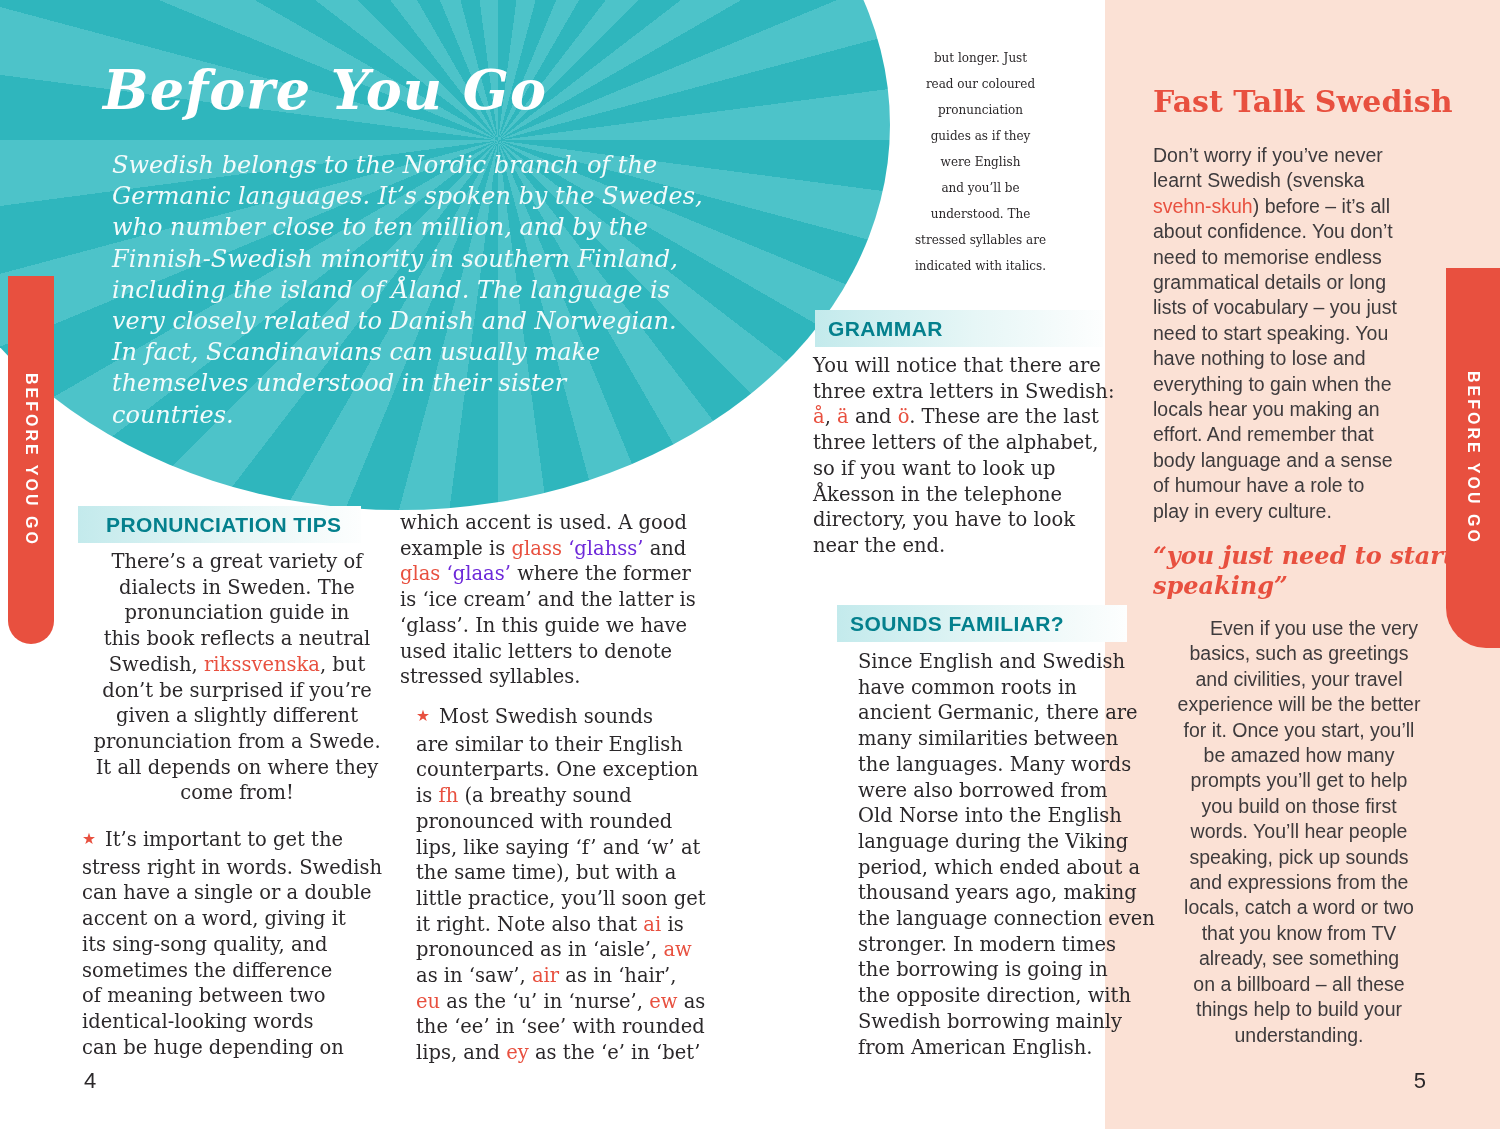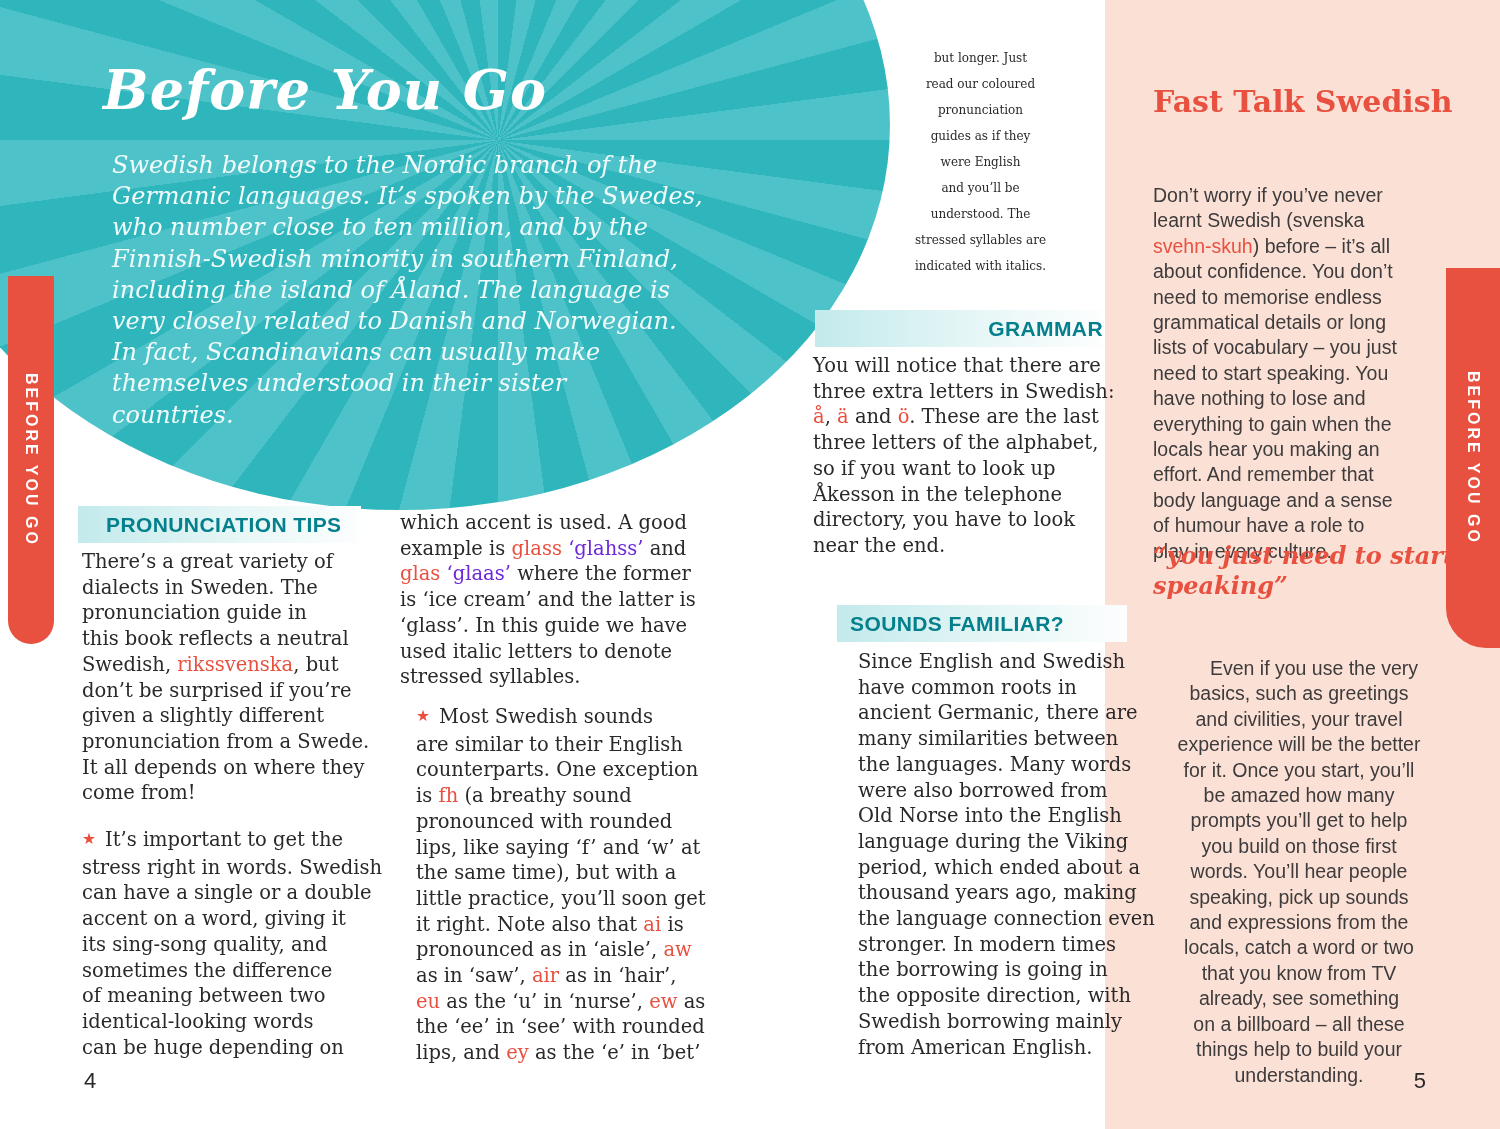--- a/index.html
+++ b/index.html
@@ -31,33 +31,33 @@
   
   .serif-body{color:#2b282a;font-size:19.5px;line-height:25.7px;white-space:pre;z-index:2;}
   #top-note{left:858px;top:33px;width:245px;text-align:center;font-size:12px;line-height:26px;margin-top:12px;}
 
   
   .hbar{height:37px;z-index:2;display:flex;align-items:center;
     background:linear-gradient(90deg,#c3eaec 0%,#e6f6f6 55%,#fdfefe 100%);}
   .hbar span{font-family:"Liberation Sans",sans-serif;font-weight:700;font-size:21px;
     color:#04808d;letter-spacing:.4px;padding-left:13px;}
   #bar-pron{left:78px;top:506px;width:268px;padding-left:15px;}
-  #bar-grammar{left:815px;top:310px;width:288px;justify-content:flex-end;}
+  #bar-grammar{left:815px;top:310px;width:288px;}
   #bar-sounds{left:813px;top:605px;width:290px;margin-left:24px;}
 
-  #pron-p1{left:82px;top:549px;width:310px;}
+  #pron-p1{left:82px;top:549px;width:310px;text-align:center;}
   #pron-p2{left:82px;top:827px;width:310px;}
   #col2-p1{left:400px;top:510px;width:310px;}
   #col2-p2{left:416px;top:704px;width:310px;}
   #grammar-body{left:813px;top:353px;width:310px;}
   #sounds-body{left:813px;top:649px;width:310px;margin-left:45px;}
 
   
   .sans-body{font-family:"Liberation Sans",sans-serif;color:#3e3b3d;font-size:19.5px;
-    line-height:25.4px;white-space:pre;z-index:2;margin-top:40px;}
+    line-height:25.4px;white-space:pre;z-index:2;}
   #ft-title{left:1153px;top:84px;z-index:2;color:#e8503f;font-size:30px;font-weight:700;
     font-family:"DejaVu Serif",serif;}
   #right-p1{left:1153px;top:143px;width:292px;}
   #right-quote{left:1153px;top:541px;width:292px;z-index:2;color:#e8503f;font-size:24px;
     line-height:30px;font-style:italic;font-weight:700;white-space:pre;}
   #right-p2{left:1153px;top:616px;width:292px;text-indent:30px;text-align:center;}
 
   .page-num{z-index:2;font-family:"Liberation Sans",sans-serif;font-size:22px;color:#2b282a;}
   #page-num-left{left:84px;top:1068px;}
   #page-num-right{left:1396px;top:1068px;width:30px;text-align:right;}

